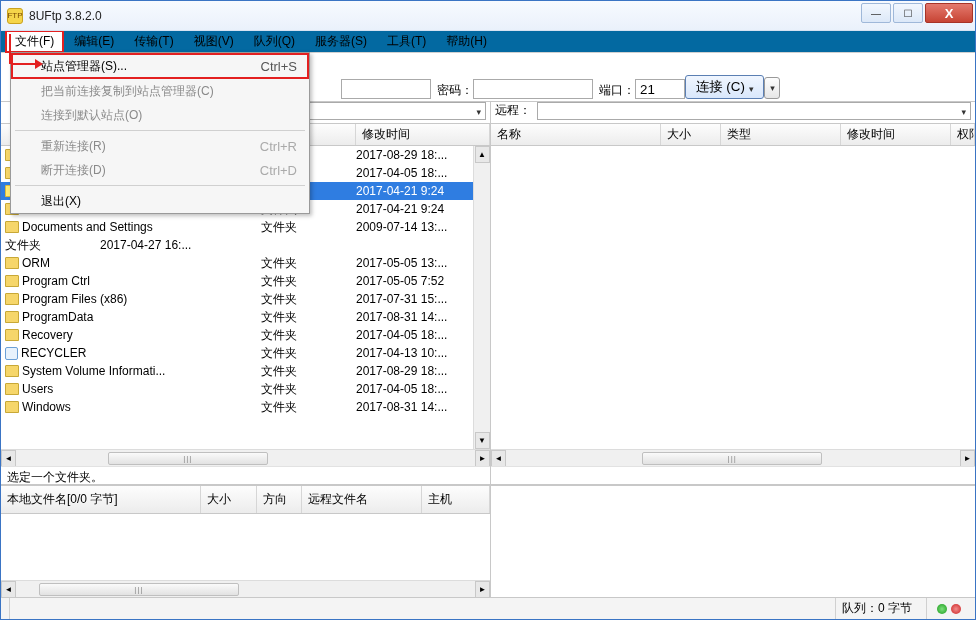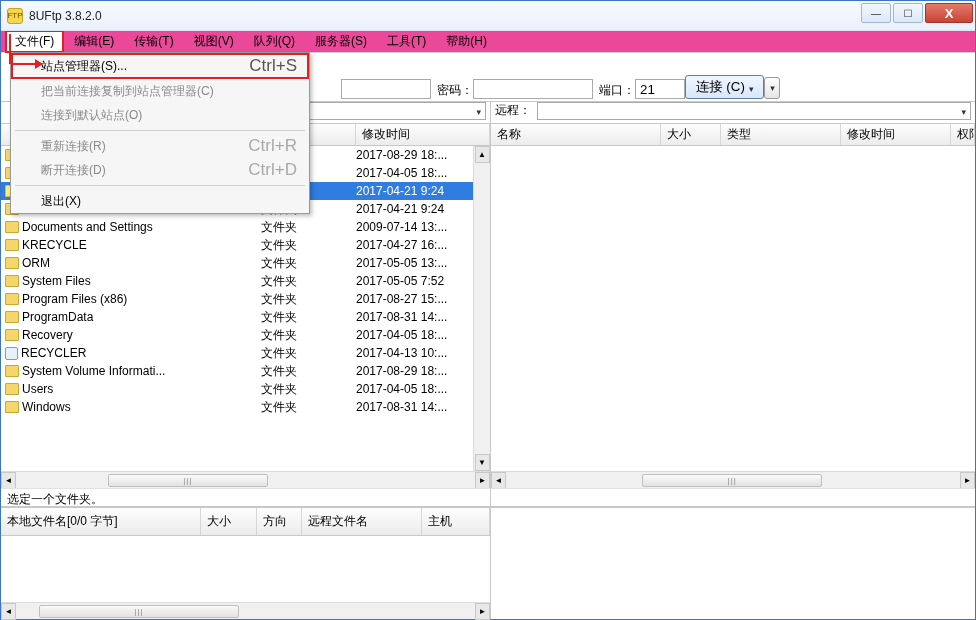--- a/index.html
+++ b/index.html
@@ -39,21 +39,21 @@
   background: linear-gradient(#f2f7fe,#dce8f8);
   display: flex; align-items: center; justify-content: center;
   font-size: 10px; color: #333;
 }
 .win-btn.close {
   width: 48px;
   background: linear-gradient(#e47a6e,#c74434);
   border-color: #a73327; color: #fff; font-size: 13px; font-weight: bold;
 }
 .menubar {
-  height: 22px; background: #ec4899; border-bottom: 1px solid #d0d0d0;
+  height: 22px; background: #0369a1; border-bottom: 1px solid #d0d0d0;
   display: flex; align-items: center; padding: 0 4px;
 }
 .menu-item { padding: 3px 10px; cursor: default; }
 .menu-item.highlight {
   border: 2px solid #e32020; background:#fff; padding:1px 8px;
 }
 .toolbar-area { height: 49px; background:#fff; border-bottom:1px solid #c8c8c8; }
 .connect-row {
   display: flex; align-items: flex-end; padding: 0 10px;
   height: 26px; margin-top: 20px;
@@ -180,21 +180,21 @@
 }
 .dropdown .dd-item {
   height:24px; display:flex; align-items:center; justify-content:space-between;
   padding: 0 12px 0 30px; position:relative;
 }
 .dropdown .dd-item.disabled { color:#8a8a8a; }
 .dropdown .dd-sep { height:1px; background:#d0d0d0; margin:3px 4px; }
 .dropdown .dd-item.hl {
   border:2px solid #e32020; height:26px; padding:0 10px 0 28px;
 }
-.dd-shortcut { color:#555; font-size:17px; }
+.dd-shortcut { color:#555; font-size:13px; }
 .dd-item.disabled .dd-shortcut { color:#aaa; }
 .dd-arrow-annot {
   position:absolute; left:-2px; top:8px; width:28px; height:2px;
   background:#e32020;
 }
 .dd-arrow-annot::after {
   content:""; position:absolute; right:-4px; top:-4px;
   border-left:8px solid #e32020; border-top:5px solid transparent; border-bottom:5px solid transparent;
 }
 .arrow-origin {
@@ -297,50 +297,46 @@
           </div>
           <div class="file-row">
             <div class="cell c-name">
               <span class="folder-icon"></span>
               <span>Documents and Settings</span>
             </div>
             <div class="cell c-type">文件夹</div>
             <div class="cell c-mtime">2009-07-14 13:...</div>
           </div>
           <div class="file-row">
-            <div class="cell c-name">
-              <span class="folder-icon"></span>
-              <span>KRECYCLE</span>
-            </div>
             <div class="cell c-type">文件夹</div>
             <div class="cell c-mtime">2017-04-27 16:...</div>
           </div>
           <div class="file-row">
             <div class="cell c-name">
               <span class="folder-icon"></span>
               <span>ORM</span>
             </div>
             <div class="cell c-type">文件夹</div>
             <div class="cell c-mtime">2017-05-05 13:...</div>
           </div>
           <div class="file-row">
             <div class="cell c-name">
               <span class="folder-icon"></span>
-              <span>System Files</span>
+              <span>Program Ctrl</span>
             </div>
             <div class="cell c-type">文件夹</div>
             <div class="cell c-mtime">2017-05-05 7:52</div>
           </div>
           <div class="file-row">
             <div class="cell c-name">
               <span class="folder-icon"></span>
               <span>Program Files (x86)</span>
             </div>
             <div class="cell c-type">文件夹</div>
-            <div class="cell c-mtime">2017-08-27 15:...</div>
+            <div class="cell c-mtime">2017-07-31 15:...</div>
           </div>
           <div class="file-row">
             <div class="cell c-name">
               <span class="folder-icon"></span>
               <span>ProgramData</span>
             </div>
             <div class="cell c-type">文件夹</div>
             <div class="cell c-mtime">2017-08-31 14:...</div>
           </div>
           <div class="file-row">
@@ -441,20 +437,30 @@
             <div class="thumb" style="left:5%; width:200px">|||</div>
           </div>
         <div class="scroll-btn">►</div>
       </div>
     </div>
     <div class="queue-pane right">
       <div class="queue-body" style="flex:1"></div>
     </div>
   </div>
 
+  <div class="statusbar">
+    <div class="status-cell" style="flex:1"></div>
+    <div class="status-cell">
+      <span>队列：0 字节</span>
+    </div>
+    <div class="status-cell">
+      <span class="led green"></span>
+      <span class="led red"></span>
+    </div>
+  </div>
 
 </div>
 
 <div class="dropdown" id="file-dropdown">
     <div class="dd-item hl">
       <span>站点管理器(S)...</span>
       <span class="dd-shortcut">Ctrl+S</span>
       <div class="dd-arrow-annot"></div>
     </div>
     <div class="dd-item disabled">

